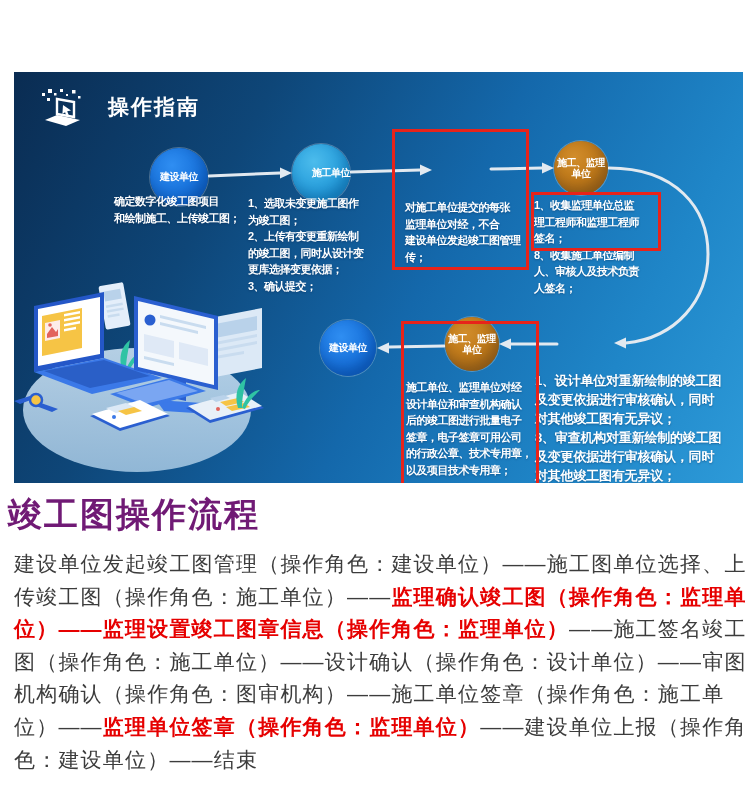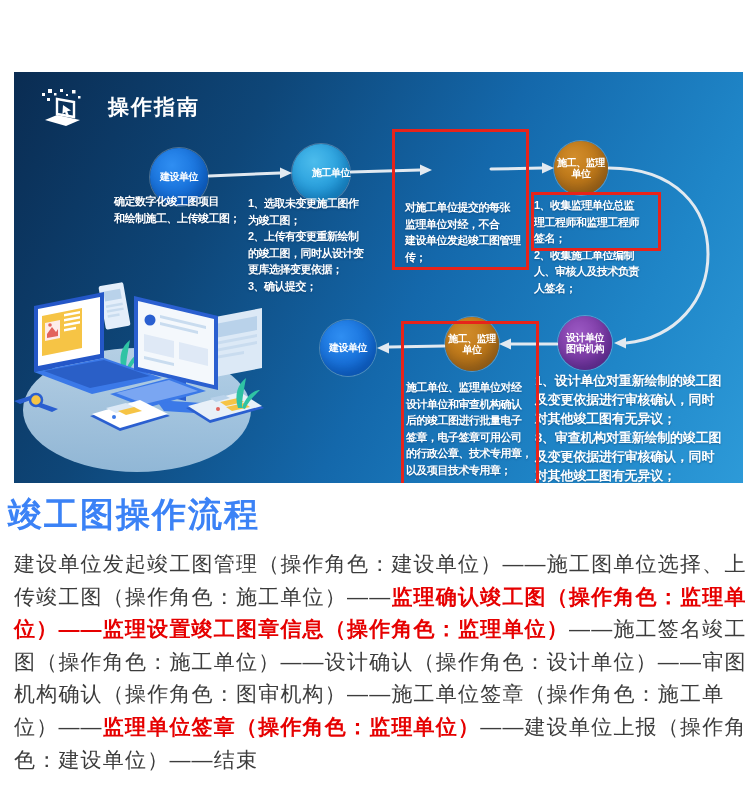--- a/index.html
+++ b/index.html
@@ -27,21 +27,21 @@
   .n-purple{background:radial-gradient(circle at 38% 30%,#9a58c2,#712f9b 74%);}
   
   .tblock{position:absolute;color:#ffffff;font-weight:700;font-size:11px;line-height:16.5px;
         letter-spacing:-0.5px;text-shadow:0 1px 2px rgba(0,30,70,.35);}
   .tblock div{white-space:nowrap;}
   .tblock.large{font-size:13px;line-height:19px;letter-spacing:-0.2px;}
   
   .redbox{position:absolute;border:3px solid #e8231a;pointer-events:none;}
   
   .section-title{position:absolute;left:8px;top:492px;margin:0;font-size:34px;font-weight:700;
-        color:#3b82f6;letter-spacing:2px;white-space:nowrap;}
+        color:#701a75;letter-spacing:2px;white-space:nowrap;}
   .flow-text{position:absolute;left:6px;top:540px;width:745px;margin:8px;font-size:21px;
         line-height:32.6px;letter-spacing:1.2px;color:#3c3c3c;word-break:break-all;}
   .flow-text .red{color:#e60000;font-weight:700;}
 </style>
 </head>
 <body>
 
 <div class="page">
 
 
@@ -170,24 +170,20 @@
     <div class="node n-blue" style="left:136px;top:76px;width:58px;height:58px;">
         <span>建设单位</span>
       </div>
     <div class="node n-cyan" style="left:278px;top:72px;width:58px;height:58px;">
         <span>施工单位</span>
       </div>
     <div class="node n-orange" style="left:540px;top:69px;width:54px;height:54px;">
         <span>施工、监理</span>
         <span>单位</span>
       </div>
-    <div class="node n-purple" style="left:544px;top:244px;width:54px;height:54px;">
-        <span>设计单位</span>
-        <span>图审机构</span>
-      </div>
     <div class="node n-orange" style="left:431px;top:245px;width:54px;height:54px;">
         <span>施工、监理</span>
         <span>单位</span>
       </div>
     <div class="node n-blue" style="left:306px;top:248px;width:56px;height:56px;">
         <span>建设单位</span>
       </div>
 
     <div class="tblock" style="left:100px;top:121px;">
         <div>确定数字化竣工图项目</div>
@@ -204,21 +200,21 @@
     <div class="tblock" style="left:391px;top:127px;">
         <div>对施工单位提交的每张</div>
         <div>监理单位对经，不合</div>
         <div>建设单位发起竣工图管理</div>
         <div>传；</div>
       </div>
     <div class="tblock" style="left:520px;top:125px;">
         <div>1、收集监理单位总监</div>
         <div>理工程师和监理工程师</div>
         <div>签名；</div>
-        <div>2、收集施工单位编制</div>
+        <div>8、收集施工单位编制</div>
         <div>人、审核人及技术负责</div>
         <div>人签名；</div>
       </div>
     <div class="tblock large" style="left:521px;top:299px;">
         <div>1、设计单位对重新绘制的竣工图</div>
         <div>及变更依据进行审核确认，同时</div>
         <div>对其他竣工图有无异议；</div>
         <div>8、审查机构对重新绘制的竣工图</div>
         <div>及变更依据进行审核确认，同时</div>
         <div>对其他竣工图有无异议；</div>

